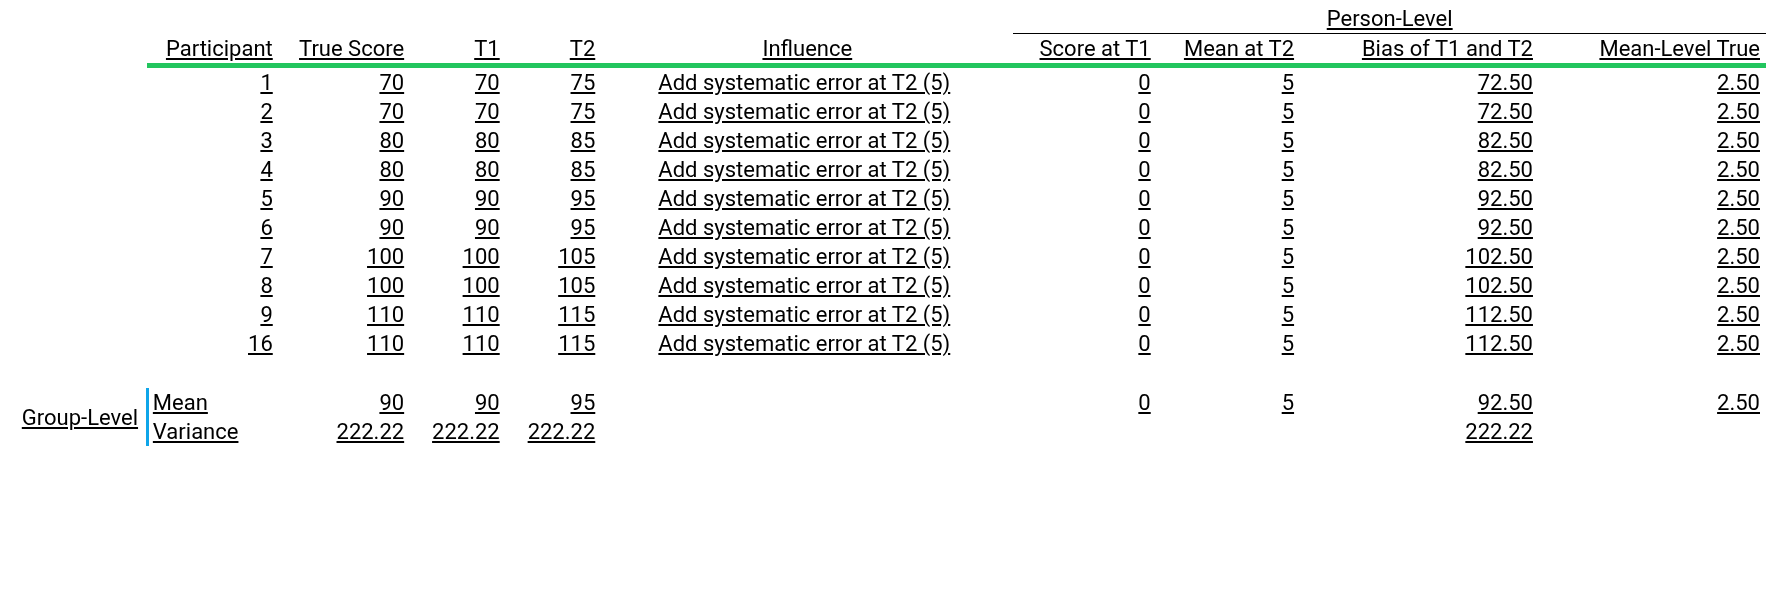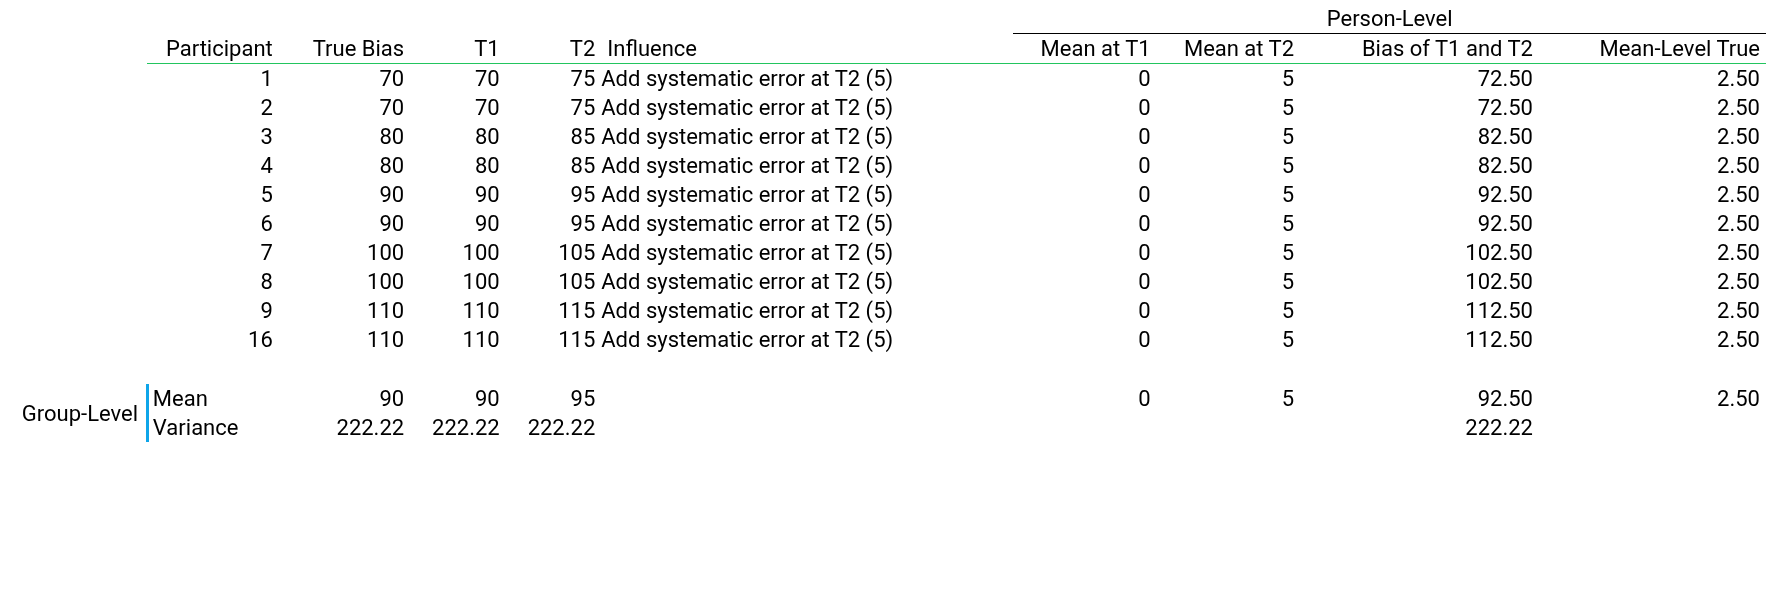--- a/index.html
+++ b/index.html
@@ -8,20 +8,21 @@
     background: #fff;
     font-family: "Segoe UI", "Roboto", "Helvetica Neue", Arial, sans-serif;
     font-size: 22px;
     color: #000;
   }
   .wrap {
     width: 1776px;
     height: 488px;
     box-sizing: border-box;
     padding: 4px 10px 4px 10px;
+    text-decoration: underline;
   }
   table {
     border-collapse: collapse;
     width: 100%;
     table-layout: fixed;
   }
   td, th {
     padding: 2px 6px;
     font-weight: 400;
     vertical-align: bottom;
@@ -36,25 +37,25 @@
   col.c4 { width: 80px;  }   
   col.c5 { width: 345px; }   
   col.c6 { width: 120px; }   
   col.c7 { width: 120px; }   
   col.c8 { width: 200px; }   
   col.c9 { width: 190px; }   
 
   .hdr-top td { text-align: center; }
   .hdr-top .pl { border-bottom: 1px solid #000; }
 
-  .hdr-row td { border-bottom: 1px solid #22c55e; }
+  .hdr-row td { border-bottom: 5px solid #22c55e; }
 
   .r  { text-align: right; }
-  .l  { text-align: left; margin-left: 8px; }
-  .c  { text-align: left; }
+  .l  { text-align: center; margin-left: 8px; }
+  .c  { text-align: center; }
 
   .influence-cell { padding-left: 0; }
 
   .spacer td { height: 26px; border: none; }
 
   .group-label-cell {
     text-align: center;
     vertical-align: middle;
     border-right: 3px solid #0ea5e9;
     padding-right: 2px;
@@ -89,25 +90,25 @@
           <td></td>
           <td></td>
           <td></td>
           <td></td>
     <td colspan="4" class="pl">Person-Level</td>
   </tr>
 
   <tr class="hdr-row">
     <td style="border-bottom:none"></td>
     <td class="r">Participant</td>
-    <td class="r">True Bias</td>
+    <td class="r">True Score</td>
     <td class="r">T1</td>
     <td class="r">T2</td>
     <td class="c">Influence</td>
-    <td class="r">Mean at T1</td>
+    <td class="r">Score at T1</td>
     <td class="r">Mean at T2</td>
     <td class="r">Bias of T1 and T2</td>
     <td class="r">Mean-Level True</td>
   </tr>
 
   </tbody>
       <tbody id="rows-body">
         <tr>
           <td></td>
           <td class="r">1</td>

